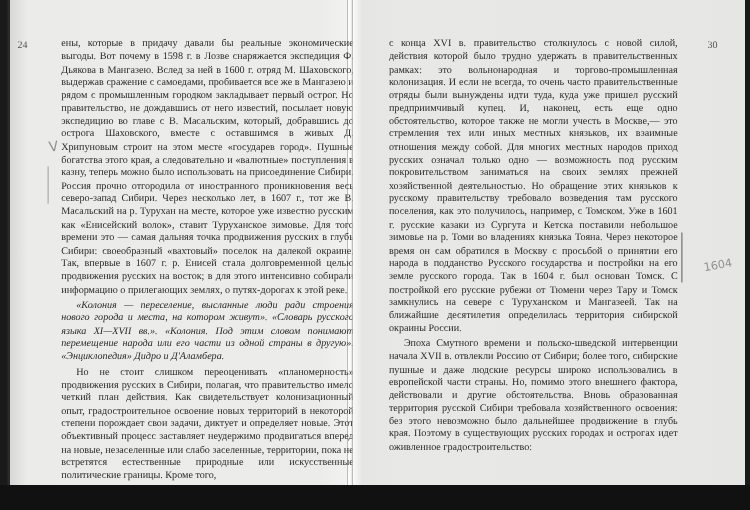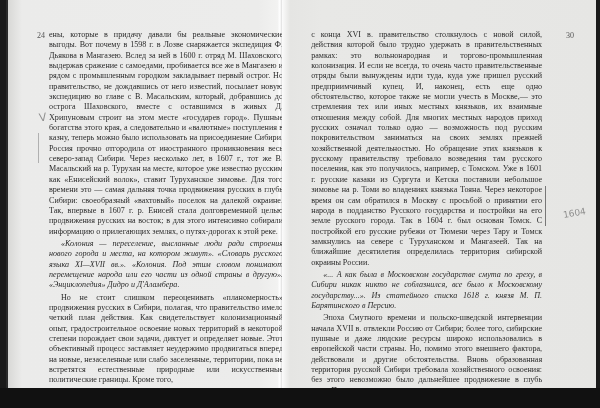--- a/index.html
+++ b/index.html
@@ -26,21 +26,21 @@
     width: 316px;
     background: linear-gradient(to right, #fbfbfb 0px, #e5e5e3 8px, #e8e8e6 40px, #e6e6e4 316px);
   }
   .spine {
     width: 4px; height: 100%;
     background: linear-gradient(to right, #f5f5f5, #ffffff, #dcdcdc);
   }
   .page-num {
     position: absolute; font-size: 8px; color: #555;
   }
-  .left .page-num { left: 6px; top: 31px; margin-left: 23px; }
+  .left .page-num { left: 6px; top: 31px; }
   .right .page-num { right: 22px; top: 31px; }
   .text {
     position: absolute; font-size: 8.1px; line-height: 10.35px; color: #2a2a2a;
     text-align: justify;
   }
   .left .text { left: 41px; top: 30px; width: 234px; }
   .right .text { left: 29px; top: 30px; width: 231px; }
   .text p { margin: 0; }
   .text p.indent { text-indent: 12px; }
   .text p.quote { font-style: italic; text-indent: 12px; }
@@ -74,20 +74,19 @@
       <p>ены, которые в придачу давали бы реальные экономические выгоды. Вот почему в 1598 г. в Лозве снаряжается экспедиция Ф. Дьякова в Мангазею. Вслед за ней в 1600 г. отряд М. Шаховского, выдержав сражение с самоедами, пробивается все же в Мангазею и рядом с промышленным городком закладывает первый острог. Но правительство, не дождавшись от него известий, посылает новую экспедицию во главе с В. Масальским, который, добравшись до острога Шаховского, вместе с оставшимся в живых Д. Хрипуновым строит на этом месте «государев город». Пушные богатства этого края, а следовательно и «валютные» поступления в казну, теперь можно было использовать на присоединение Сибири. Россия прочно отгородила от иностранного проникновения весь северо-запад Сибири. Через несколько лет, в 1607 г., тот же В. Масальский на р. Турухан на месте, которое уже известно русским как «Енисейский волок», ставит Туруханское зимовье. Для того времени это — самая дальняя точка продвижения русских в глубь Сибири: своеобразный «вахтовый» поселок на далекой окраине. Так, впервые в 1607 г. р. Енисей стала долговременной целью продвижения русских на восток; в для этого интенсивно собирали информацию о прилегающих землях, о путях-дорогах к этой реке.</p>
       <p class="quote gap">«Колония — переселение, высланные люди ради строения нового города и места, на котором живут». «Словарь русского языка XI—XVII вв.». «Колония. Под этим словом понимают перемещение народа или его части из одной страны в другую». «Энциклопедия» Дидро и Д'Аламбера.</p>
       <p class="indent gap">Но не стоит слишком переоценивать «планомерность» продвижения русских в Сибири, полагая, что правительство имело четкий план действия. Как свидетельствует колонизационный опыт, градостроительное освоение новых территорий в некоторой степени порождает свои задачи, диктует и определяет новые. Этот объективный процесс заставляет неудержимо продвигаться вперед на новые, незаселенные или слабо заселенные, территории, пока не встретятся естественные природные или искусственные политические границы. Кроме того,</p>
     </div>
   </div>
   <div class="spine"></div>
   <div class="page right">
     <div class="page-num">30</div>
     <div class="text">
       <p>с конца XVI в. правительство столкнулось с новой силой, действия которой было трудно удержать в правительственных рамках: это вольнонародная и торгово-промышленная колонизация. И если не всегда, то очень часто правительственные отряды были вынуждены идти туда, куда уже пришел русский предприимчивый купец. И, наконец, есть еще одно обстоятельство, которое также не могли учесть в Москве,— это стремления тех или иных местных князьков, их взаимные отношения между собой. Для многих местных народов приход русских означал только одно — возможность под русским покровительством заниматься на своих землях прежней хозяйственной деятельностью. Но обращение этих князьков к русскому правительству требовало возведения там русского поселения, как это получилось, например, с Томском. Уже в 1601 г. русские казаки из Сургута и Кетска поставили небольшое зимовье на р. Томи во владениях князька Тояна. Через некоторое время он сам обратился в Москву с просьбой о принятии его народа в подданство Русского государства и постройки на его земле русского города. Так в 1604 г. был основан Томск. С постройкой его русские рубежи от Тюмени через Тару и Томск замкнулись на севере с Туруханском и Мангазеей. Так на ближайшие десятилетия определилась территория сибирской окраины России.</p>
-      <p class="quote gap">«... А как была в Московском государстве смута по греху, в Сибири никак никто не соблазнился, все было к Московскому государству...». Из статейного списка 1618 г. князя М. П. Барятинского в Персию.</p>
       <p class="indent gap">Эпоха Смутного времени и польско-шведской интервенции начала XVII в. отвлекли Россию от Сибири; более того, сибирские пушные и даже людские ресурсы широко использовались в европейской части страны. Но, помимо этого внешнего фактора, действовали и другие обстоятельства. Вновь образованная территория русской Сибири требовала хозяйственного освоения: без этого невозможно было дальнейшее продвижение в глубь края. Поэтому в существующих русских городах и острогах идет оживленное градостроительство:</p>
     </div>
     <div class="anno-line" style="left:263px; top:186px; height:40px;"></div>
     <div class="annotation anno-1604">1604</div>
   </div>
 </div>
 <div class="bottom-strip"></div>
 
 </body></html>

